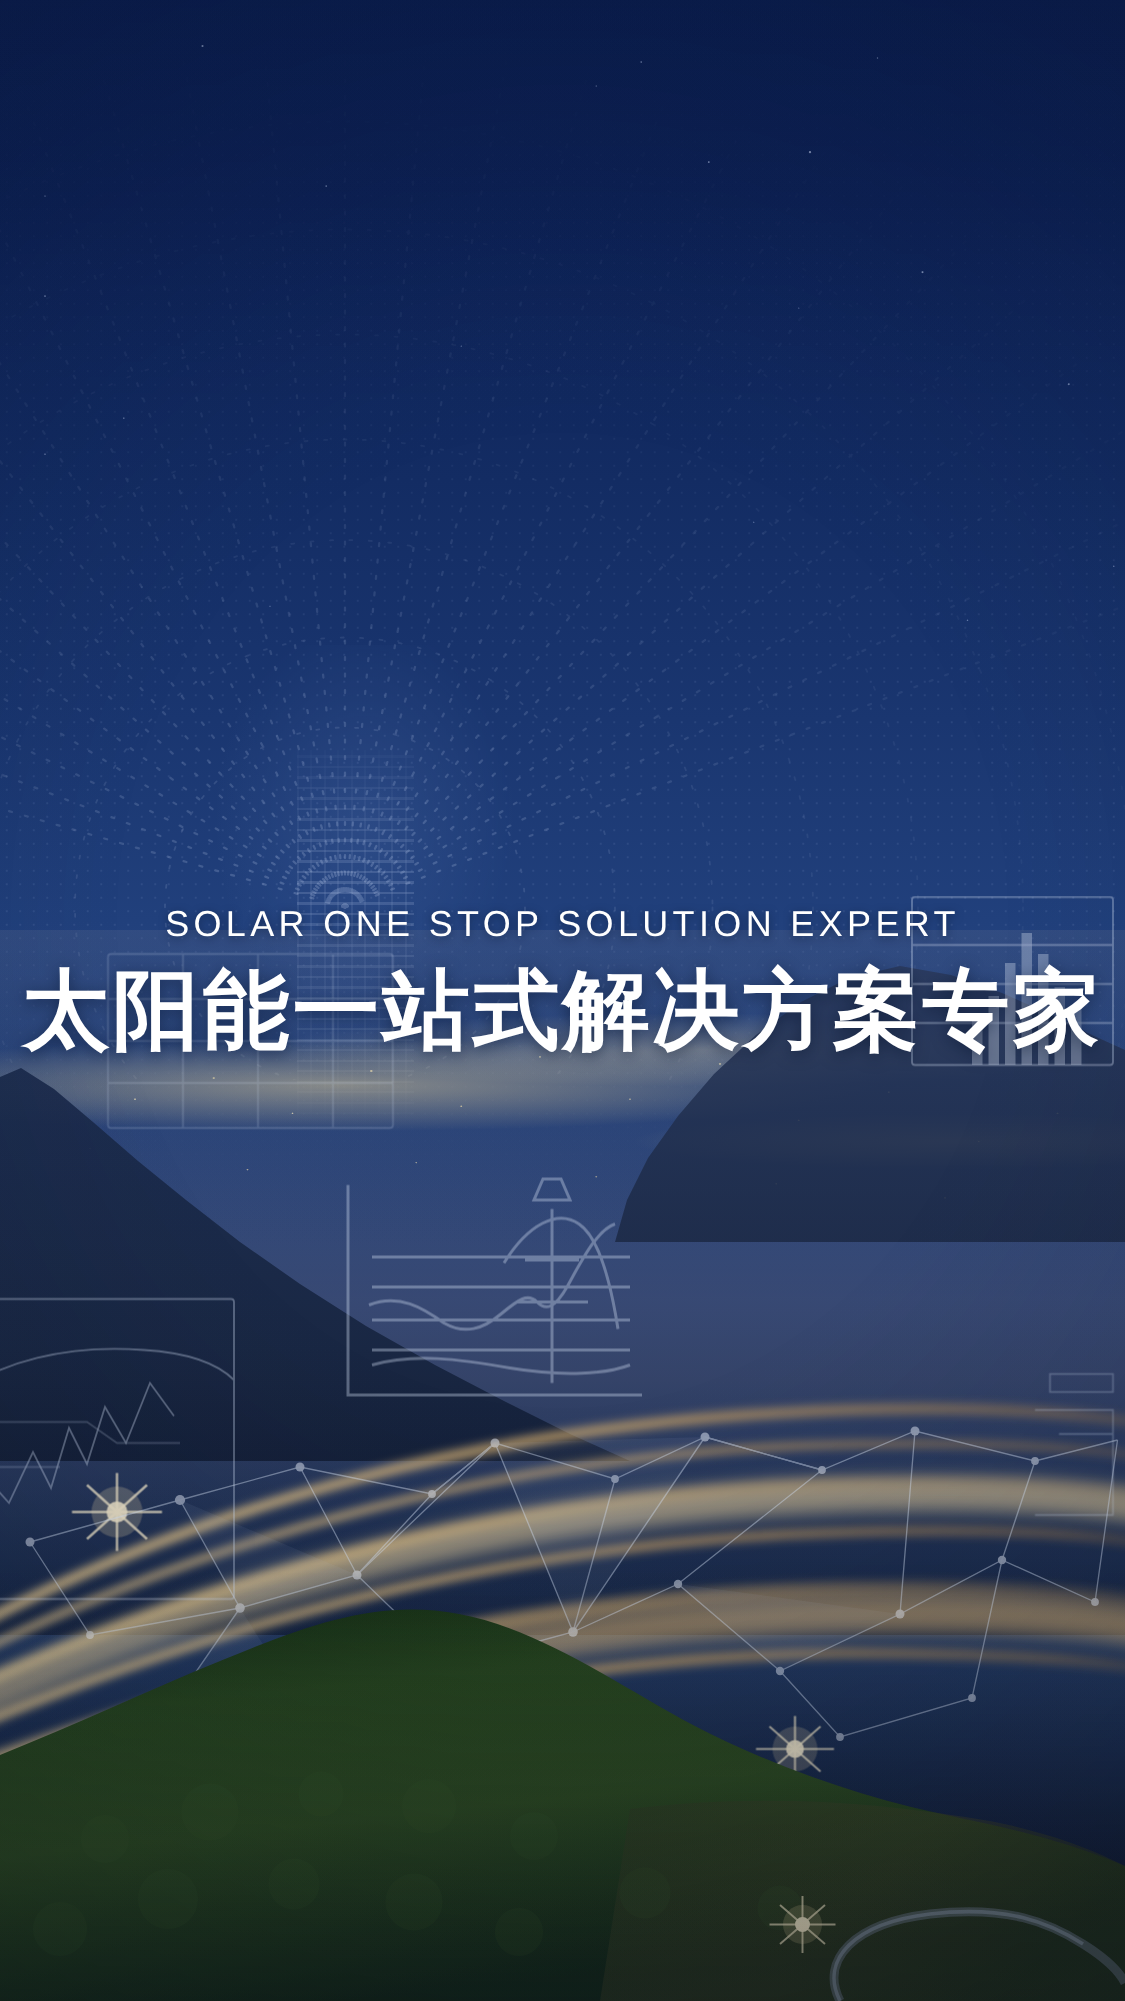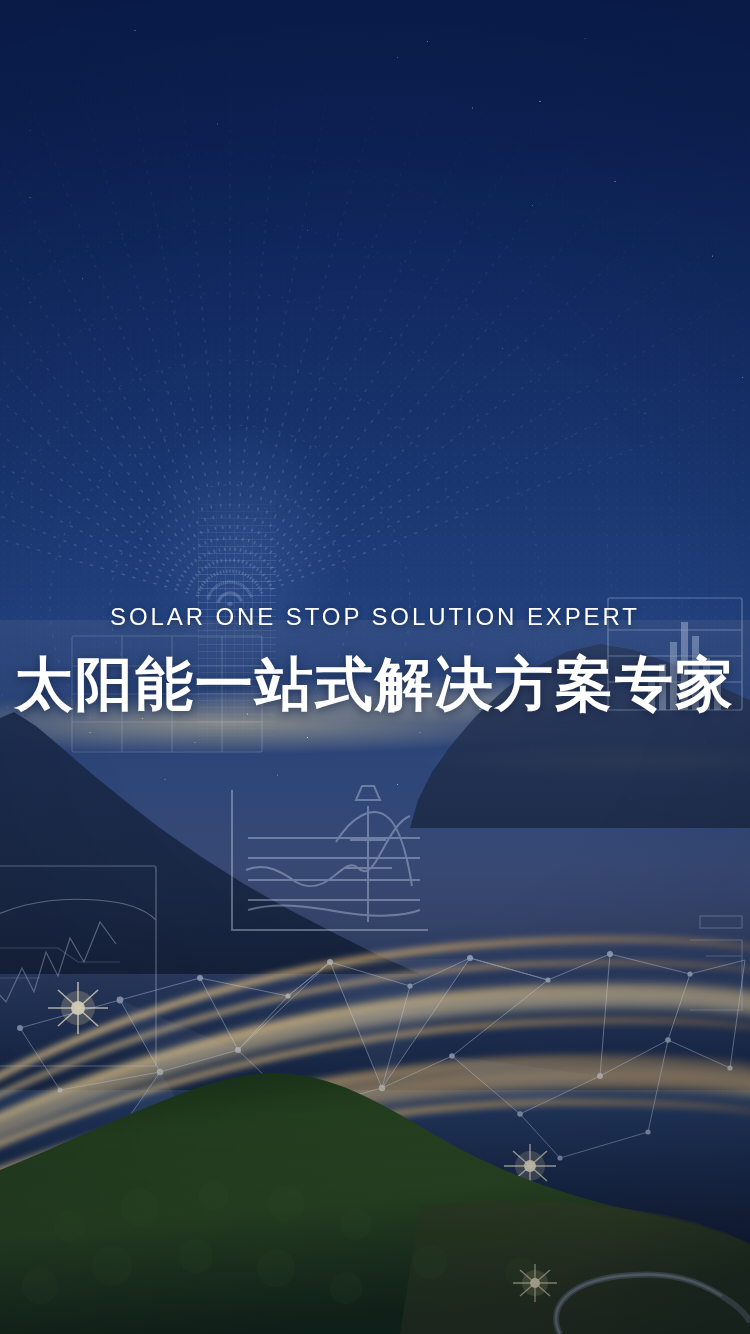--- a/index.html
+++ b/index.html
@@ -175,21 +175,21 @@
     color:#ffffff;
     font-size:24px;
     font-weight:400;
     letter-spacing:2.9px;
     line-height:34px;
     text-shadow:0 1px 6px rgba(10,22,48,.55);
     white-space:nowrap;
   }
   .headline{
     display:block;
-    margin-top:14px;
+    margin-top:4px;
     color:#ffffff;
     font-size:58px;
     font-weight:700;
     letter-spacing:2px;
     line-height:72px;
     text-shadow:0 2px 10px rgba(10,22,48,.55);
     white-space:nowrap;
   }
 </style>
 </head>

